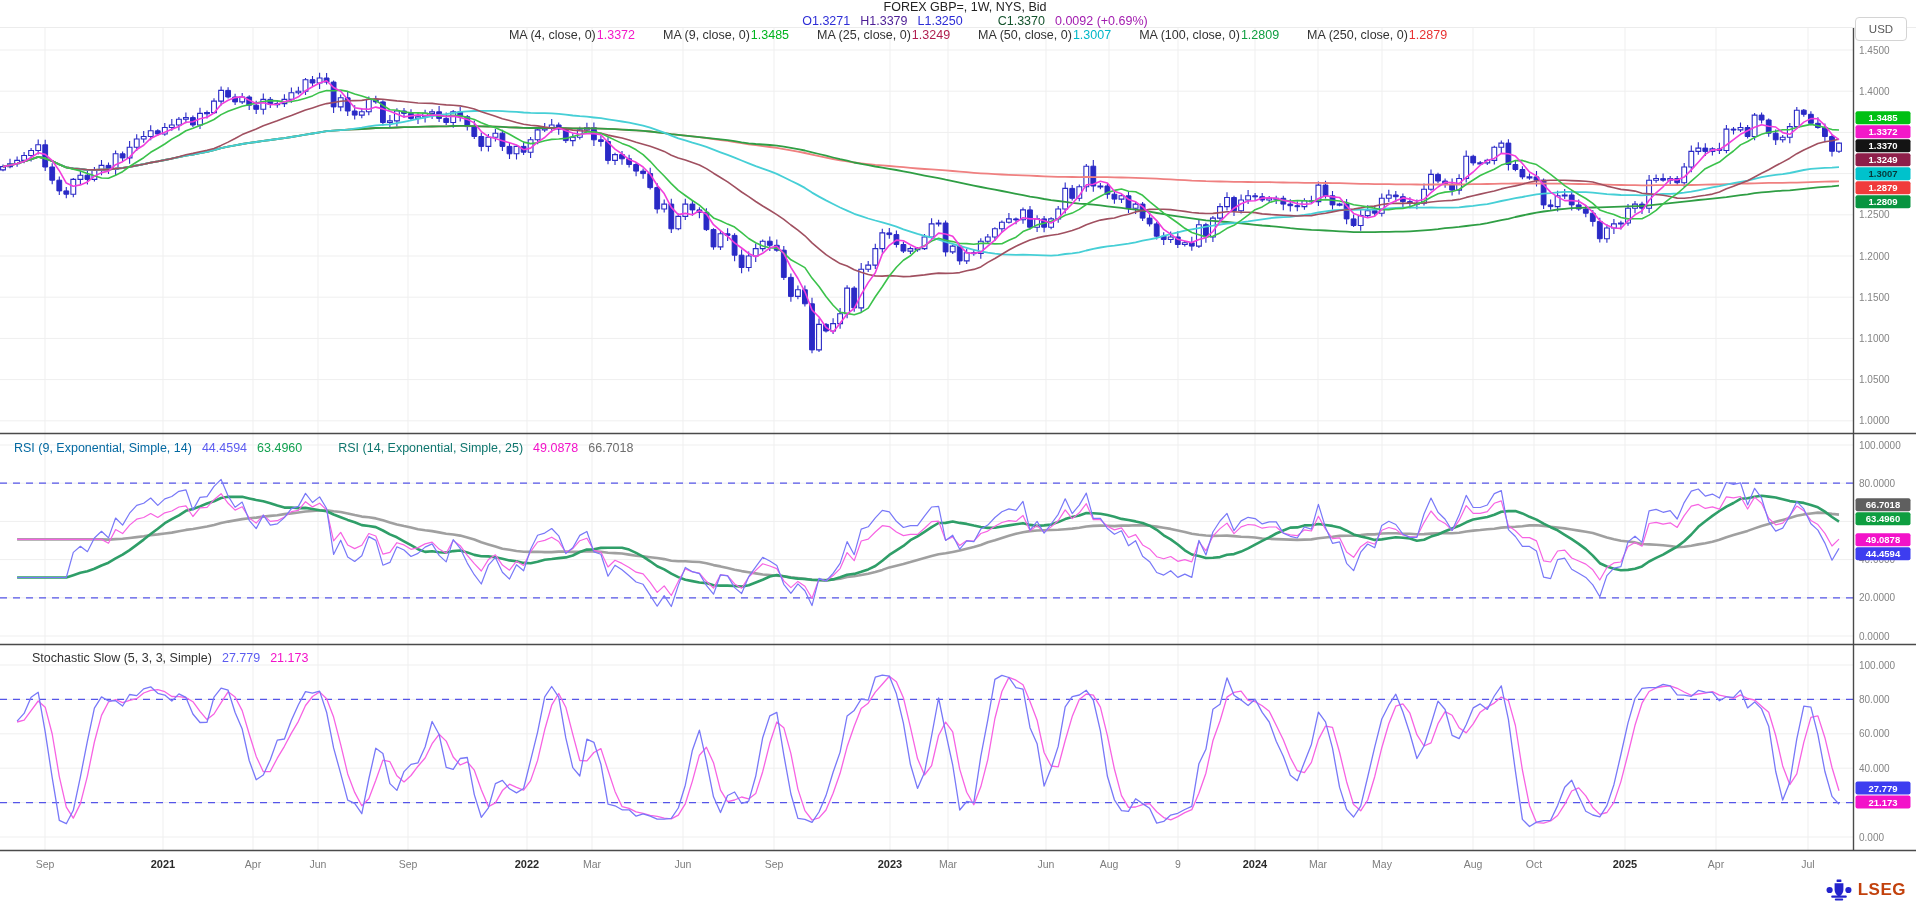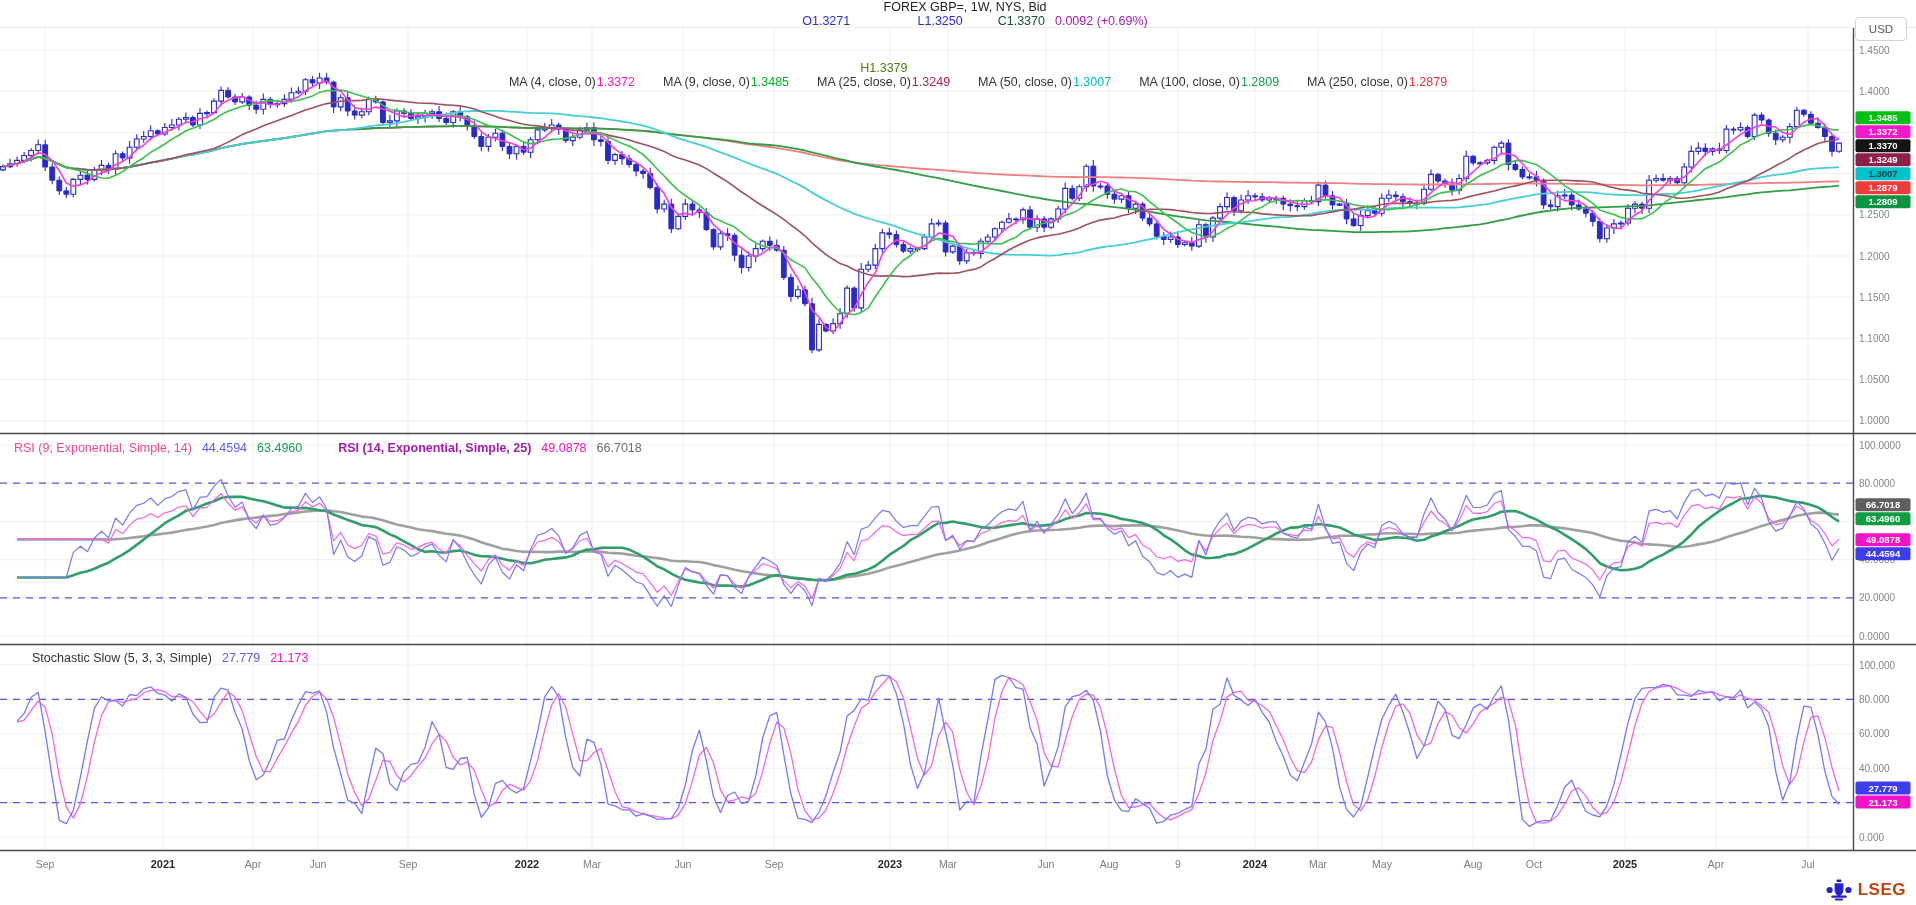--- a/index.html
+++ b/index.html
@@ -208,21 +208,21 @@
       <g>
         <rect x="1855.5" y="795.4" width="55" height="13" rx="2" fill="#f312c9"></rect>
         <text x="1883" y="805.5" text-anchor="middle" font-size="9.5" font-weight="bold" fill="#ffffff" font-family="&quot;Liberation Sans&quot;,sans-serif">21.173</text>
       </g>
     </svg>
 
   <div class="legendbar">
     <span>FOREX GBP=, 1W, NYS, Bid</span>
     <span class="ohlc" id="ohlc-row">
         <span style="color: rgb(45, 45, 214);">O1.3271</span>
-        <span style="color: #4d7c0f; margin-top: 47px;">H1.3379</span>
+        <span style="color: #4c1d95;">H1.3379</span>
         <span style="color: rgb(45, 45, 214);">L1.3250</span>
         <span style="color: #14532d; margin-left: 25px;">C1.3370</span>
         <span style="color: #a21caf;">0.0092 (+0.69%)</span>
       </span>
     <span class="malegend" id="ma-legend">
         <span class="ma-item">
           <span class="ma-label">MA (4, close, 0)</span>
           <span style="color: rgb(243, 24, 201);">1.3372</span>
         </span>
         <span class="ma-item">
@@ -244,24 +244,24 @@
         <span class="ma-item">
           <span class="ma-label">MA (250, close, 0)</span>
           <span style="color: rgb(232, 50, 50);">1.2879</span>
         </span>
       </span>
   </div>
 
   <div class="usd-chip">USD</div>
 
   <div class="part-row" id="rsi-header" style="top:441px">
-      <span style="color: #ec4899;">RSI (9, Exponential, Simple, 14)</span>
+      <span style="color: #0369a1;">RSI (9, Exponential, Simple, 14)</span>
       <span style="color: rgb(92, 92, 240);">44.4594</span>
       <span style="color: rgb(18, 161, 80);">63.4960</span>
-      <span class="part-gap" style="color: #a21caf; font-weight: bold;">RSI (14, Exponential, Simple, 25)</span>
+      <span class="part-gap" style="color: #0f766e;">RSI (14, Exponential, Simple, 25)</span>
       <span style="color: rgb(243, 18, 201);">49.0878</span>
       <span style="color: rgb(110, 110, 110);">66.7018</span>
     </div>
 
   <div class="part-row" id="stoch-header" style="top:651px">
       <span style="color: rgb(51, 51, 51); margin-left: 18px;">Stochastic Slow (5, 3, 3, Simple)</span>
       <span style="color: rgb(92, 92, 240);">27.779</span>
       <span style="color: rgb(243, 18, 201);">21.173</span>
     </div>
 

